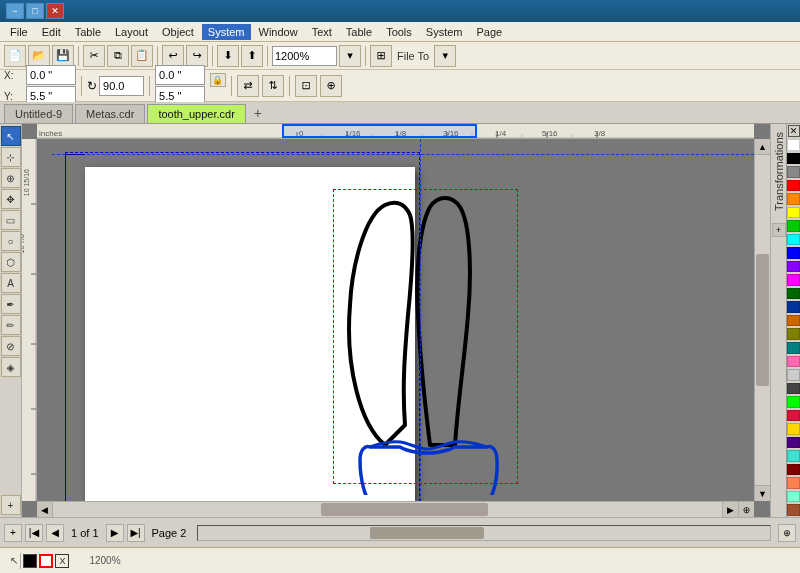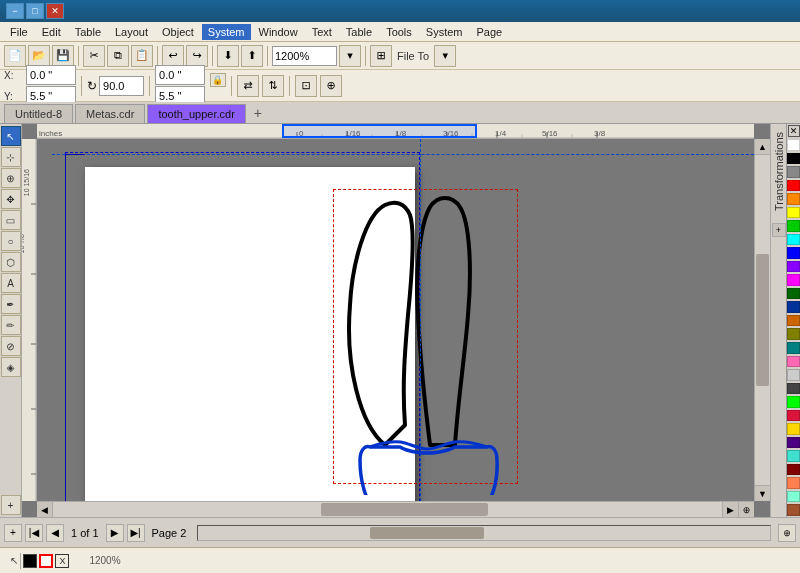--- a/index.html
+++ b/index.html
@@ -83,21 +83,21 @@
     .tab {
       padding: 3px 10px;
       background: #c8c4bc;
       border: 1px solid #999;
       border-bottom: none;
       cursor: pointer;
       font-size: 11px;
       margin-right: 2px;
       color: #333;
     }
-    .tab.active { background: #8b5cf6; color: #111; }
+    .tab.active { background: #bef264; color: #111; }
     .tab-add { padding: 2px 6px; cursor: pointer; font-size: 14px; color: #555; }
 
     
     #left-toolbox {
       width: 22px;
       background: #d4d0c8;
       border-right: 1px solid #aaa;
       display: flex;
       flex-direction: column;
       align-items: center;
@@ -271,21 +271,21 @@
     </div>
     <div class="toolbar-sep"></div>
     <div class="toolbar-btn">⇄</div>
     <div class="toolbar-btn">⇅</div>
     <div class="toolbar-sep"></div>
     <div class="toolbar-btn">⊡</div>
     <div class="toolbar-btn">⊕</div>
   </div>
 
   <div id="tabs-bar">
-    <div class="tab">Untitled-8</div>
+    <div class="tab">Untitled-9</div>
     <div class="tab">Metas.cdr</div>
     <div class="tab active">tooth_upper.cdr</div>
     <div class="tab-add">+</div>
   </div>
 
   <div id="work-area">
 
     <div id="left-toolbox">
       <div class="tool-btn active" title="Select">↖</div>
       <div class="tool-btn" title="Node Edit">⊹</div>

